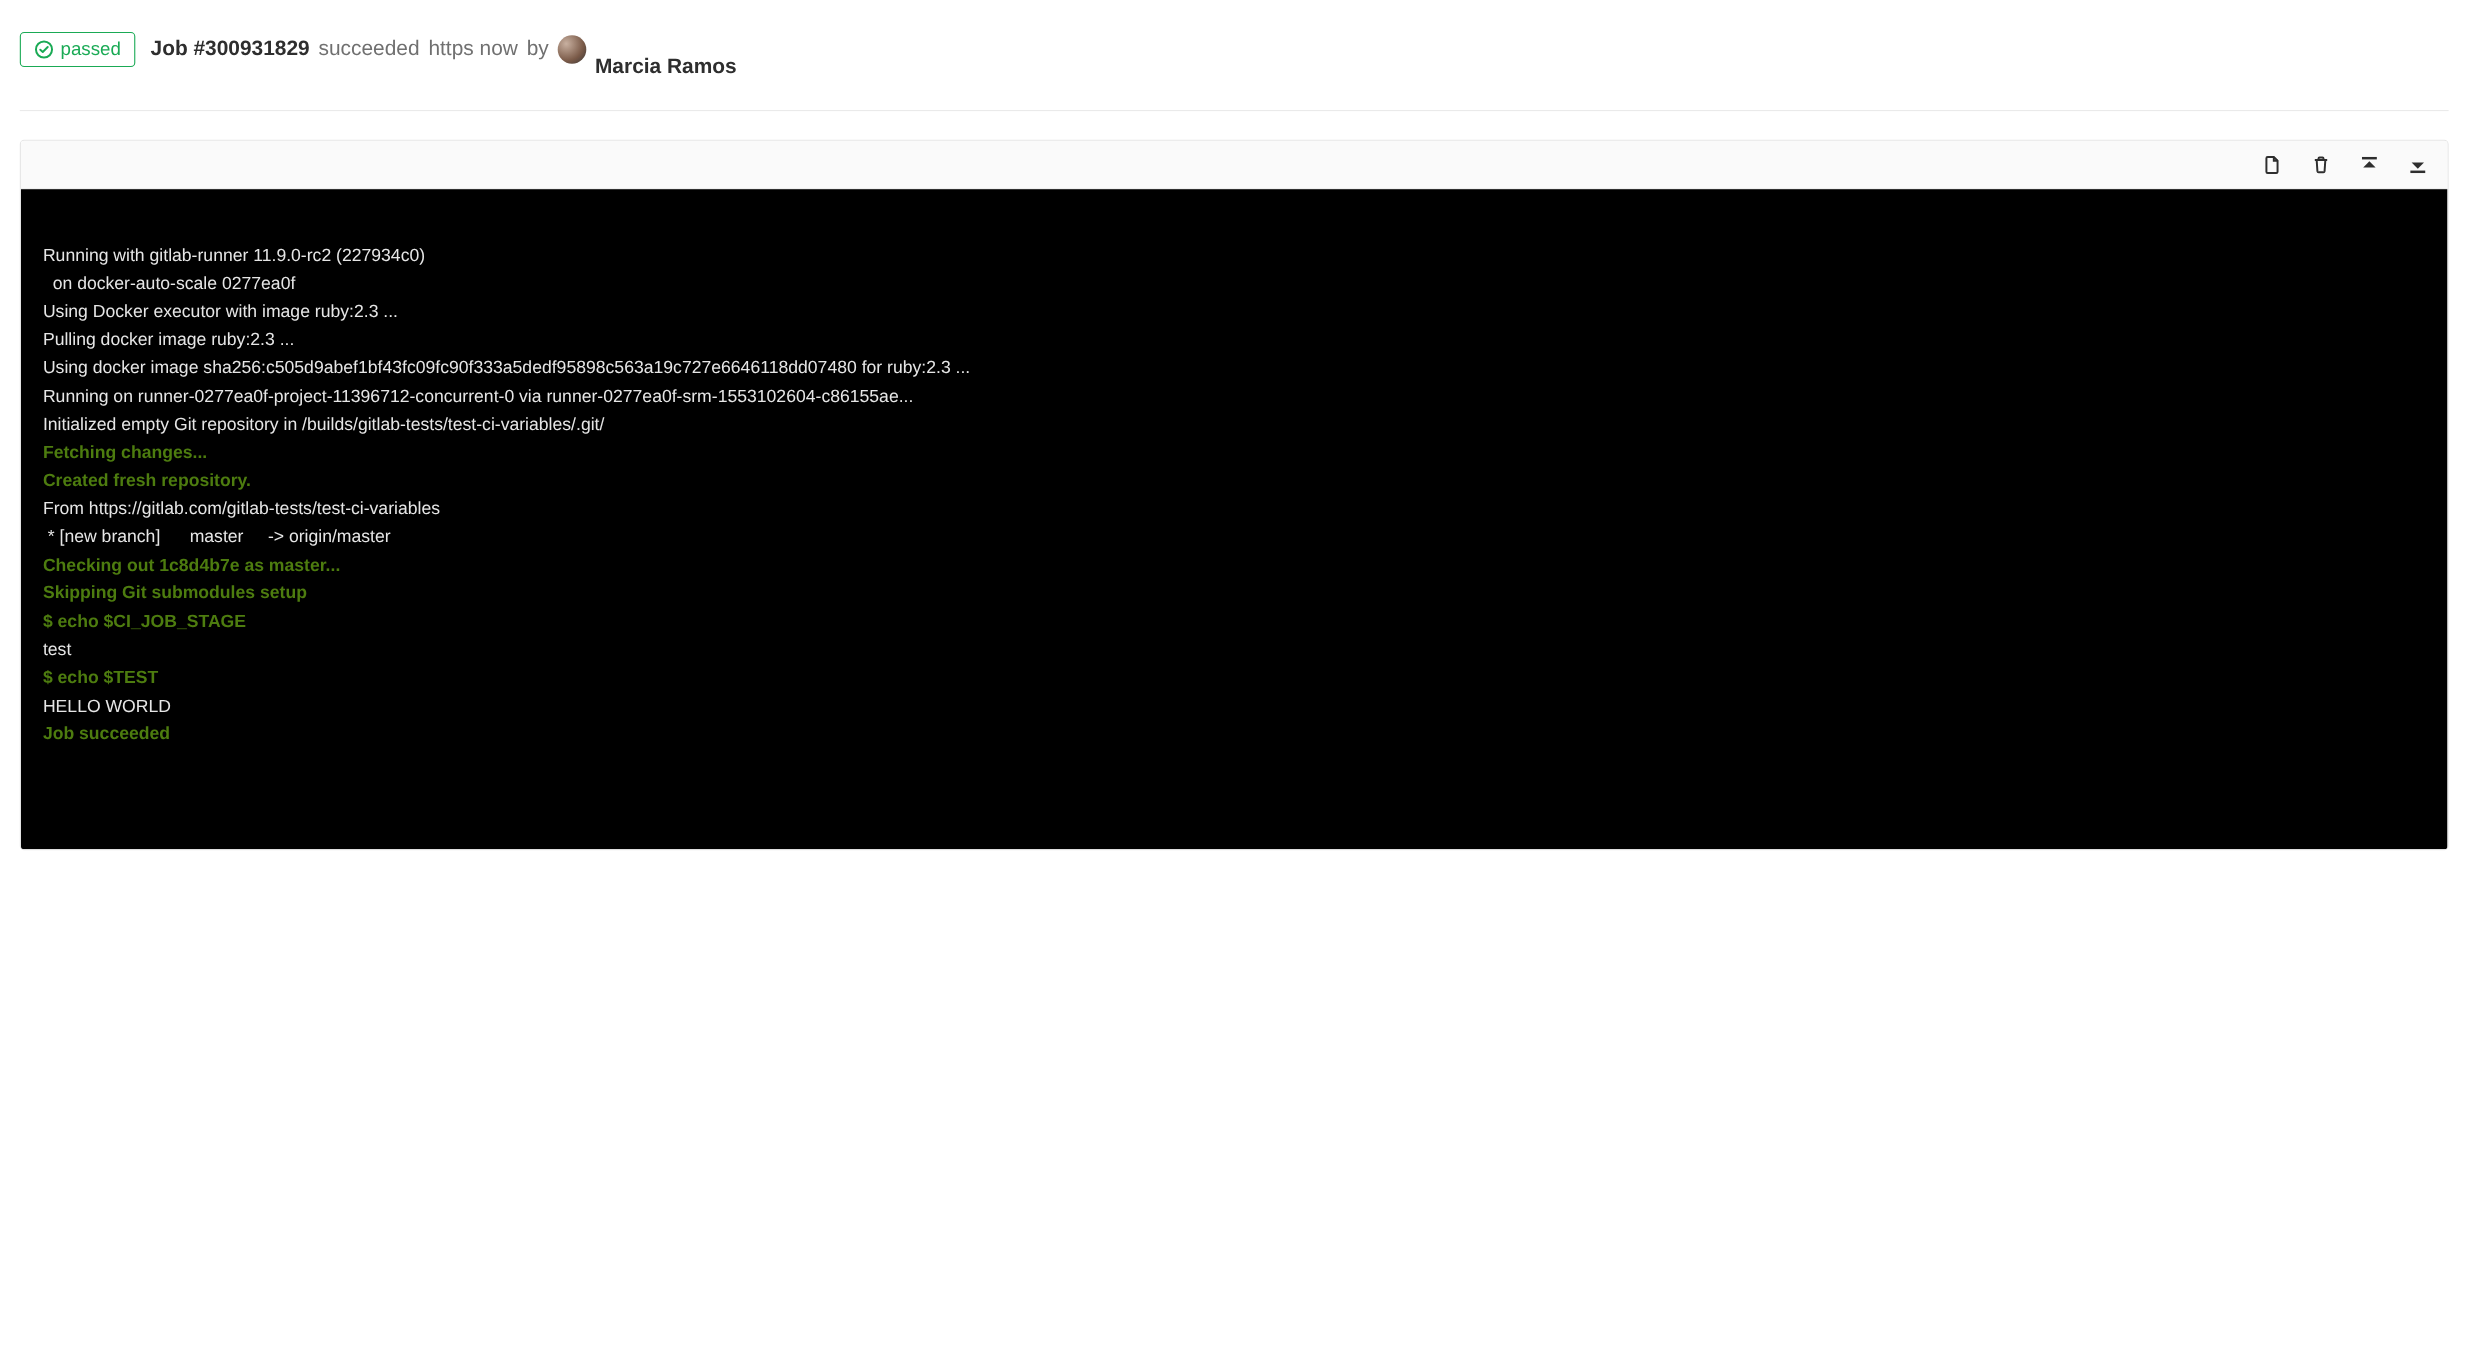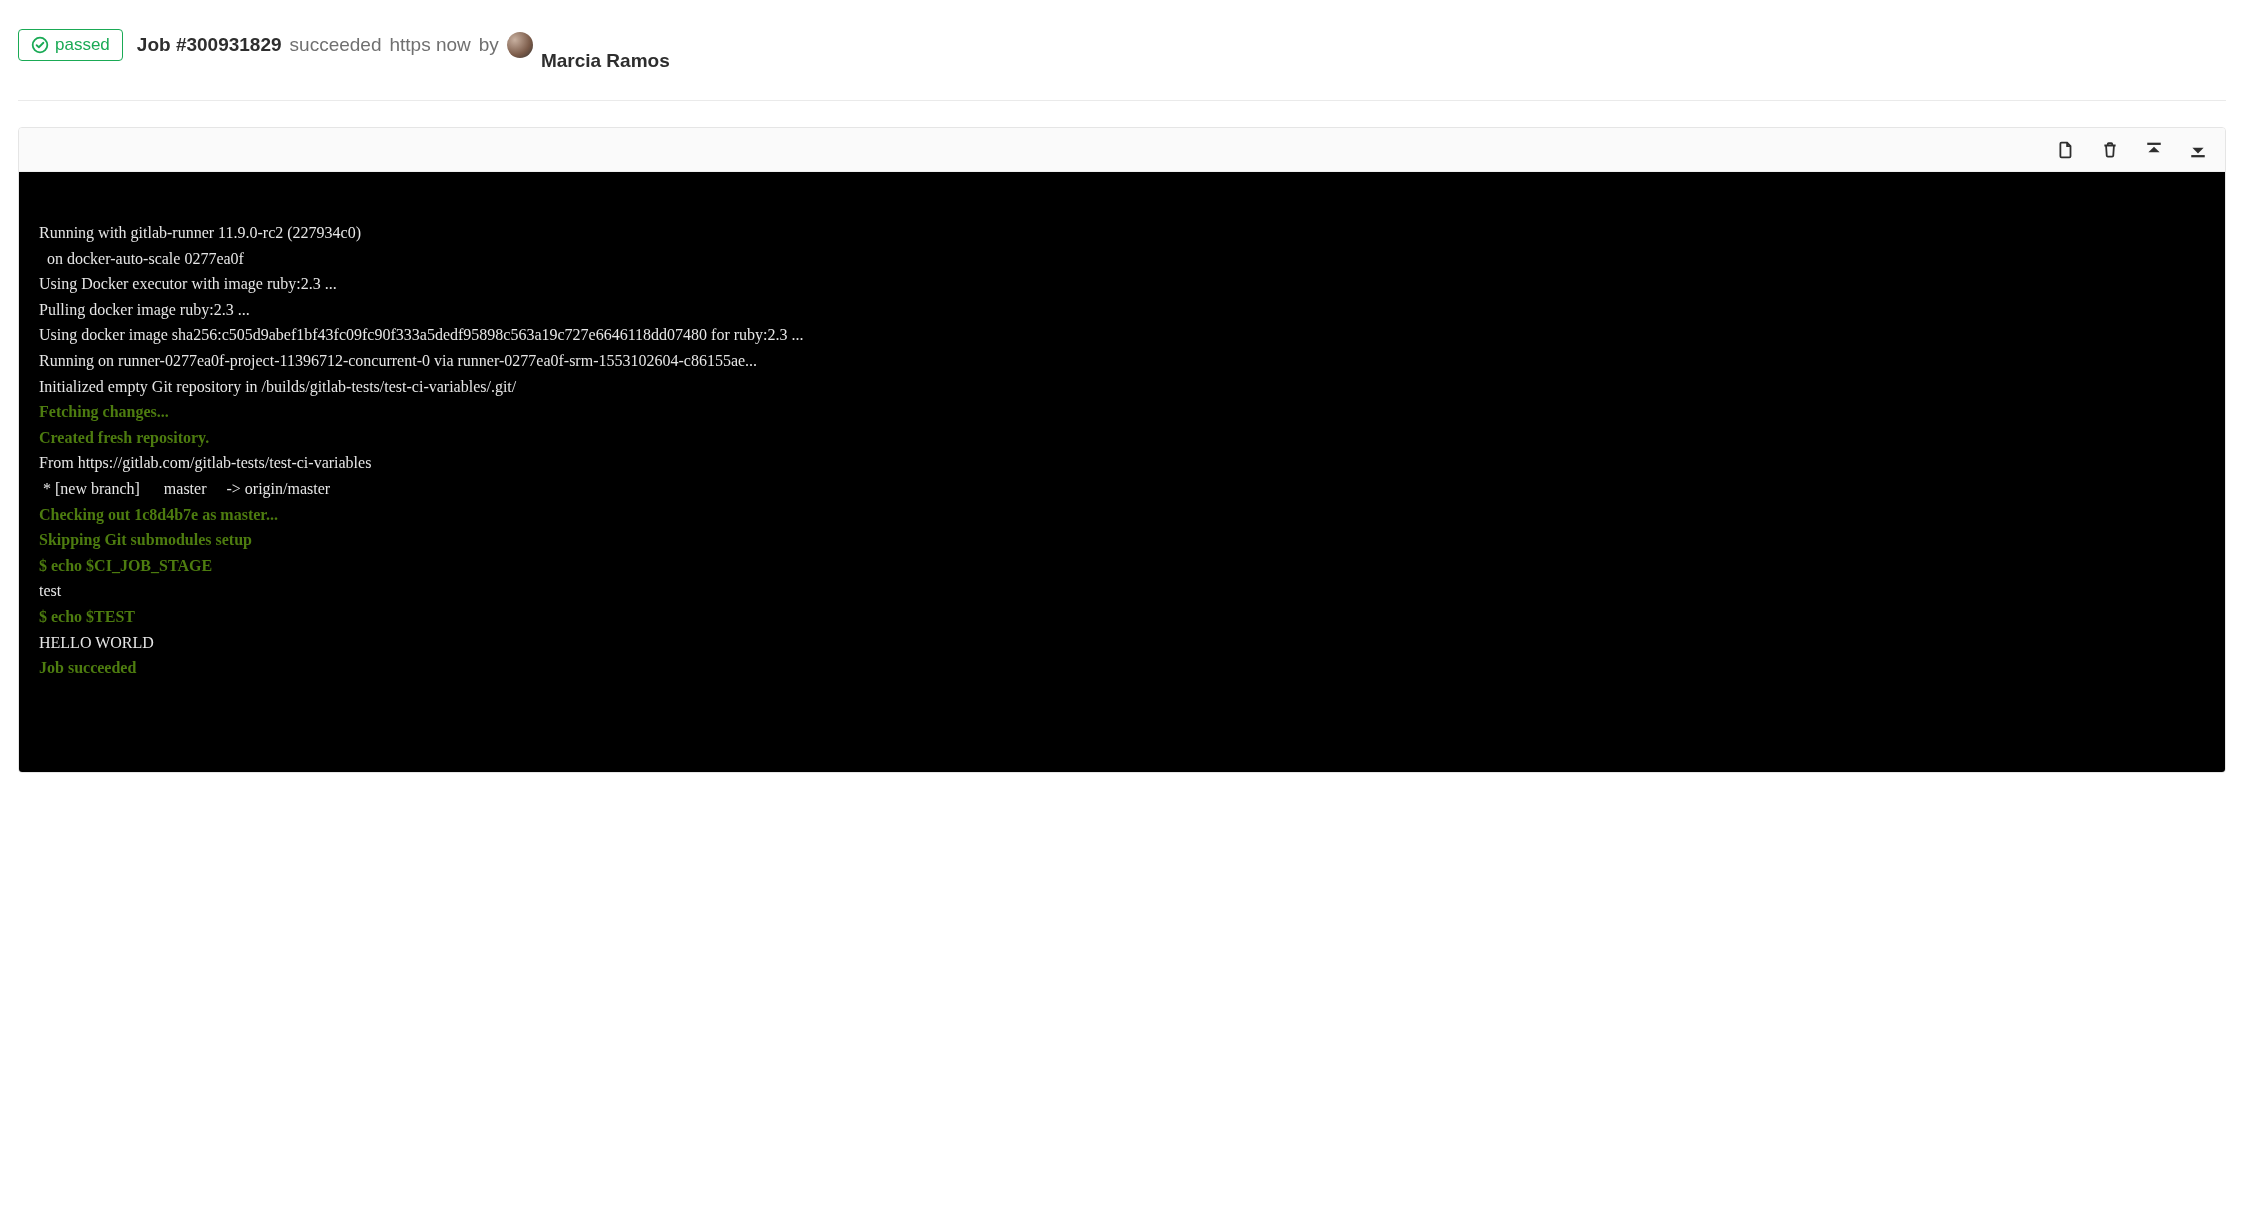--- a/index.html
+++ b/index.html
@@ -68,21 +68,21 @@
       padding: 2px;
       display: inline-flex;
       align-items: center;
       justify-content: center;
     }
     .tool-btn svg { width: 18px; height: 18px; }
 
     .log-body {
       background: #000;
       color: #e6e6e6;
-      font-family: Liberation Serif, serif;
+      font-family: Liberation Sans, sans-serif;
       font-size: 16px;
       line-height: 1.6;
       padding: 48px 20px 80px 20px;
       min-height: 600px;
       white-space: pre;
     }
     .log-line { white-space: pre; }
     .g { color: #4d7c0f; font-weight: 700; }
     .w { color: #e6e6e6; }
   </style>

